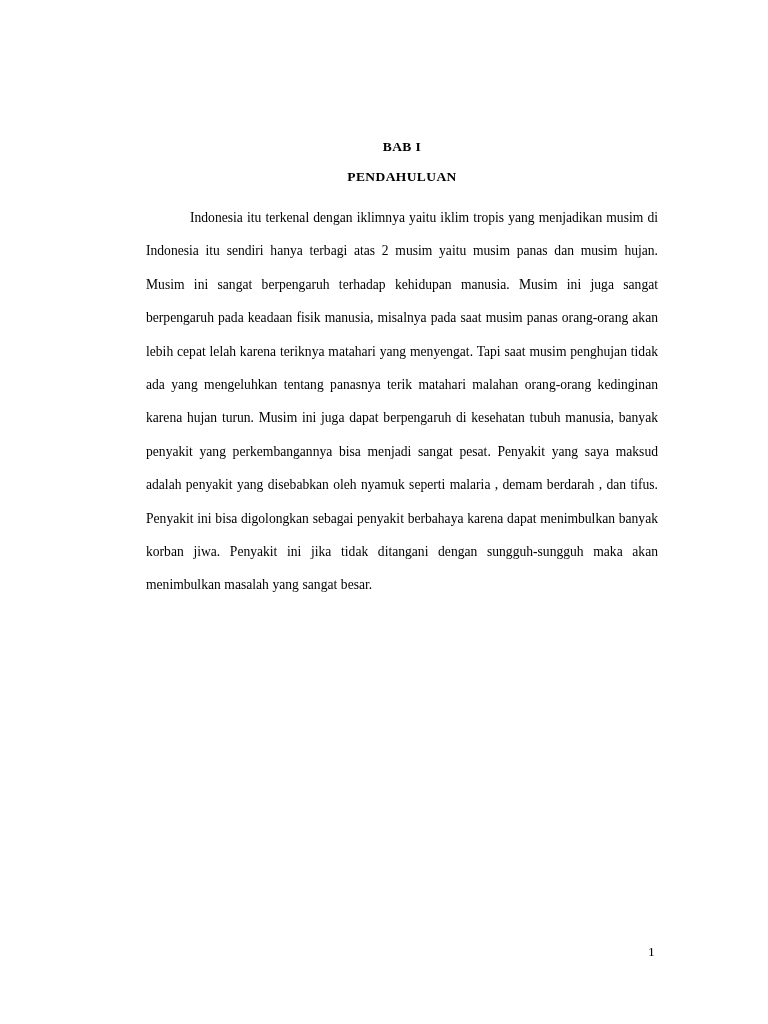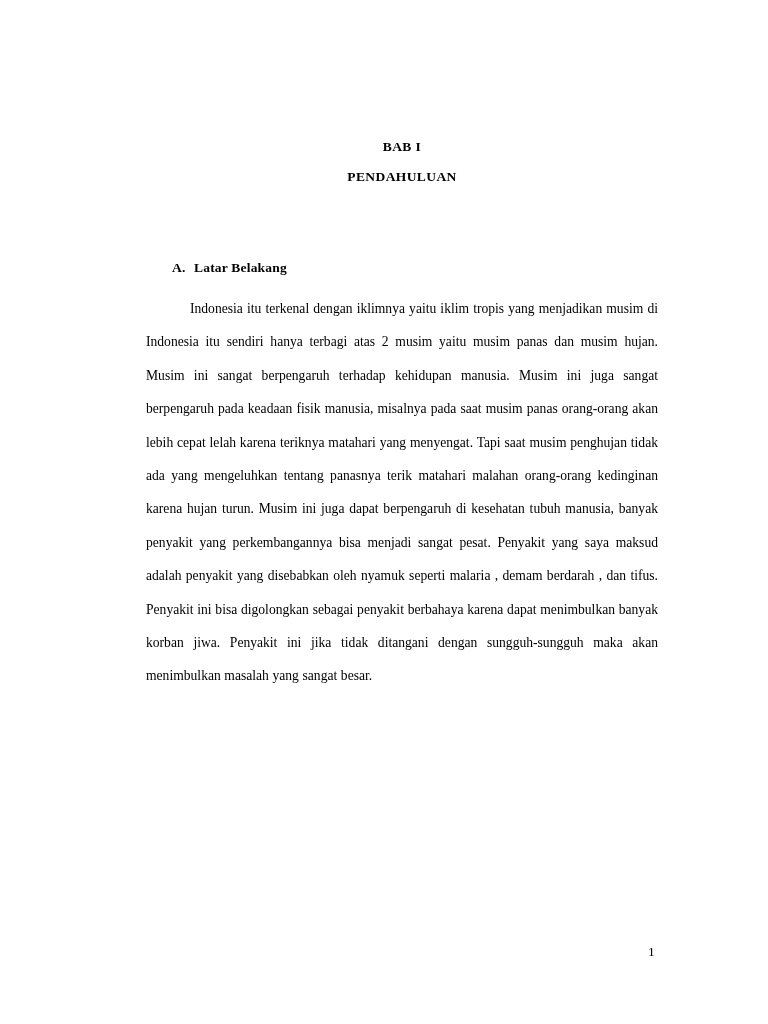--- a/index.html
+++ b/index.html
@@ -71,22 +71,19 @@
 </head>
 <body>
 
 <div class="page">
   <div class="content">
 
     <div class="chapter-heading heading-bab">BAB I</div>
 
     <div class="chapter-heading heading-pendahuluan">PENDAHULUAN</div>
 
-    <div class="section-title">
-      <span class="letter">A.</span><span>Latar Belakang</span>
-    </div>
 
     <p class="body-paragraph">Indonesia itu terkenal dengan iklimnya yaitu iklim tropis yang menjadikan musim di Indonesia itu sendiri hanya terbagi atas 2 musim yaitu musim panas dan musim hujan. Musim ini sangat berpengaruh terhadap kehidupan manusia. Musim ini juga sangat berpengaruh pada keadaan fisik manusia, misalnya pada saat musim panas orang-orang akan lebih cepat lelah karena teriknya matahari yang menyengat. Tapi saat musim penghujan tidak ada yang mengeluhkan tentang panasnya terik matahari malahan orang-orang kedinginan karena hujan turun. Musim ini juga dapat berpengaruh di kesehatan tubuh manusia, banyak penyakit yang perkembangannya bisa menjadi sangat pesat. Penyakit yang saya maksud adalah penyakit yang disebabkan oleh nyamuk seperti malaria , demam berdarah , dan tifus. Penyakit ini bisa digolongkan sebagai penyakit berbahaya karena dapat menimbulkan banyak korban jiwa. Penyakit ini jika tidak ditangani dengan sungguh-sungguh maka akan menimbulkan masalah yang sangat besar.</p>
 
   </div>
 
   <div class="page-number">1</div>
 </div>
 
 </body></html>

